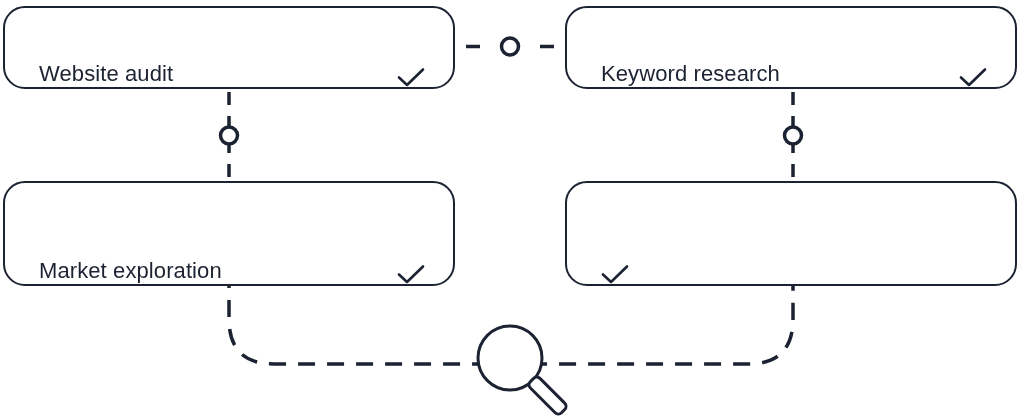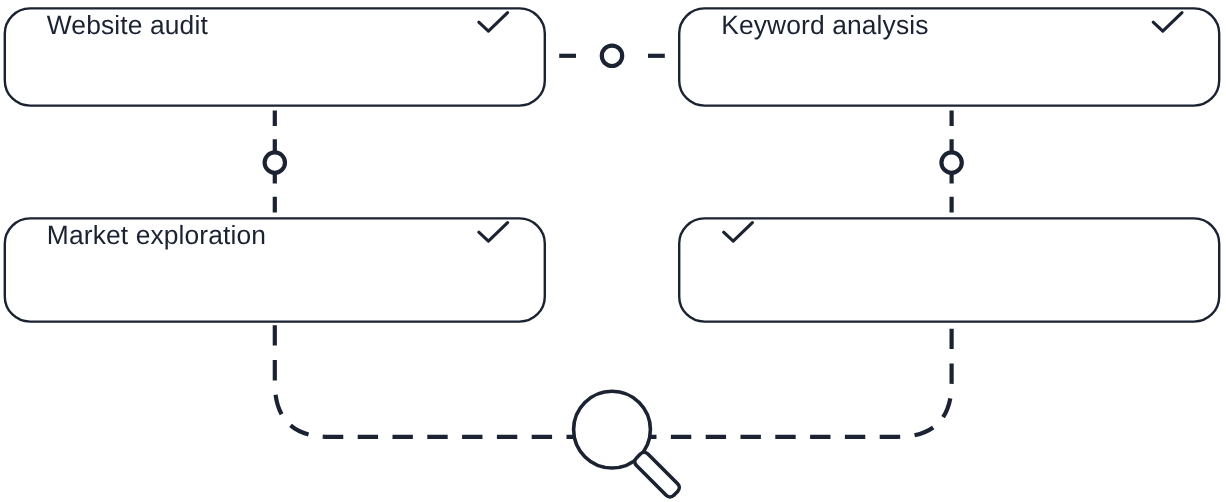--- a/index.html
+++ b/index.html
@@ -22,27 +22,27 @@
     z-index: 0;
     pointer-events: none;
   }
   .card {
     position: absolute;
     box-sizing: border-box;
     background: #ffffff;
     border: 2.5px solid #1b2231;
     border-radius: 22px;
     display: flex;
-    align-items: flex-start;
+    align-items: flex-end;
     justify-content: space-between;
     padding: 0 28px 0 34px;
     z-index: 1;
   }
   .card-top { top: 6px; height: 83px; }
-  .card-bottom { top: 181px; height: 88px; }
+  .card-bottom { top: 181px; height: 105px; }
   .card-left { left: 3px; width: 452px; }
   .card-right { left: 565px; width: 452px; }
   .card-label {
     font-size: 22px;
     font-weight: 500;
     color: #1b2231;
     letter-spacing: 0.1px;
     white-space: nowrap;
   }
   .check-icon {
@@ -84,21 +84,21 @@
   </svg>
 
   <div class="card card-top card-left">
     <span class="card-label">Website audit</span>
     <svg class="check-icon" width="28" height="20" viewBox="0 0 28 20">
       <path d="M2 10.5 L10 18 L26 2.5" fill="none" stroke="#1b2231" stroke-width="2.6" stroke-linecap="round" stroke-linejoin="round"></path>
     </svg>
   </div>
 
   <div class="card card-top card-right">
-    <span class="card-label">Keyword analysis</span>
+    <span class="card-label">Keyword research</span>
     <svg class="check-icon" width="28" height="20" viewBox="0 0 28 20">
       <path d="M2 10.5 L10 18 L26 2.5" fill="none" stroke="#1b2231" stroke-width="2.6" stroke-linecap="round" stroke-linejoin="round"></path>
     </svg>
   </div>
 
   <div class="card card-bottom card-left">
     <span class="card-label">Market exploration</span>
     <svg class="check-icon" width="28" height="20" viewBox="0 0 28 20">
       <path d="M2 10.5 L10 18 L26 2.5" fill="none" stroke="#1b2231" stroke-width="2.6" stroke-linecap="round" stroke-linejoin="round"></path>
     </svg>

